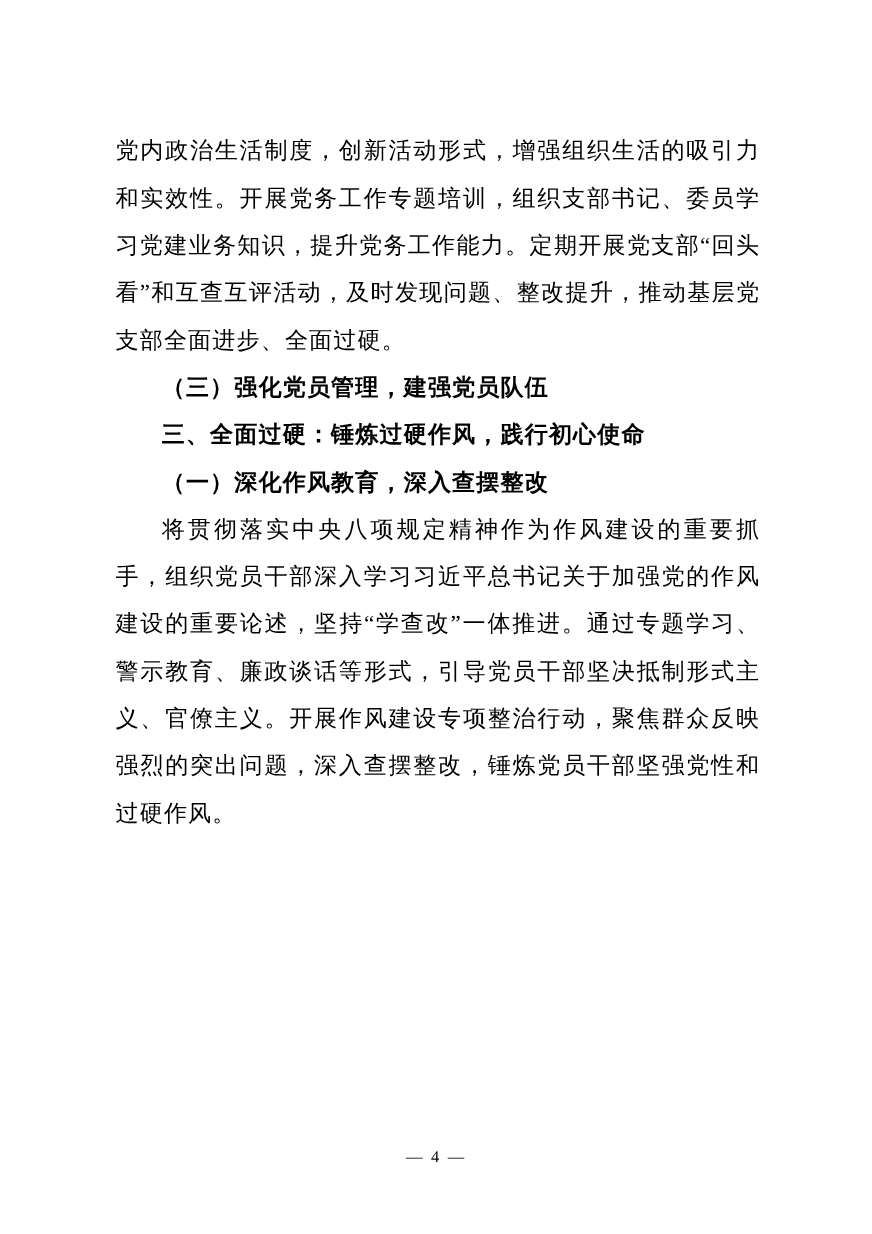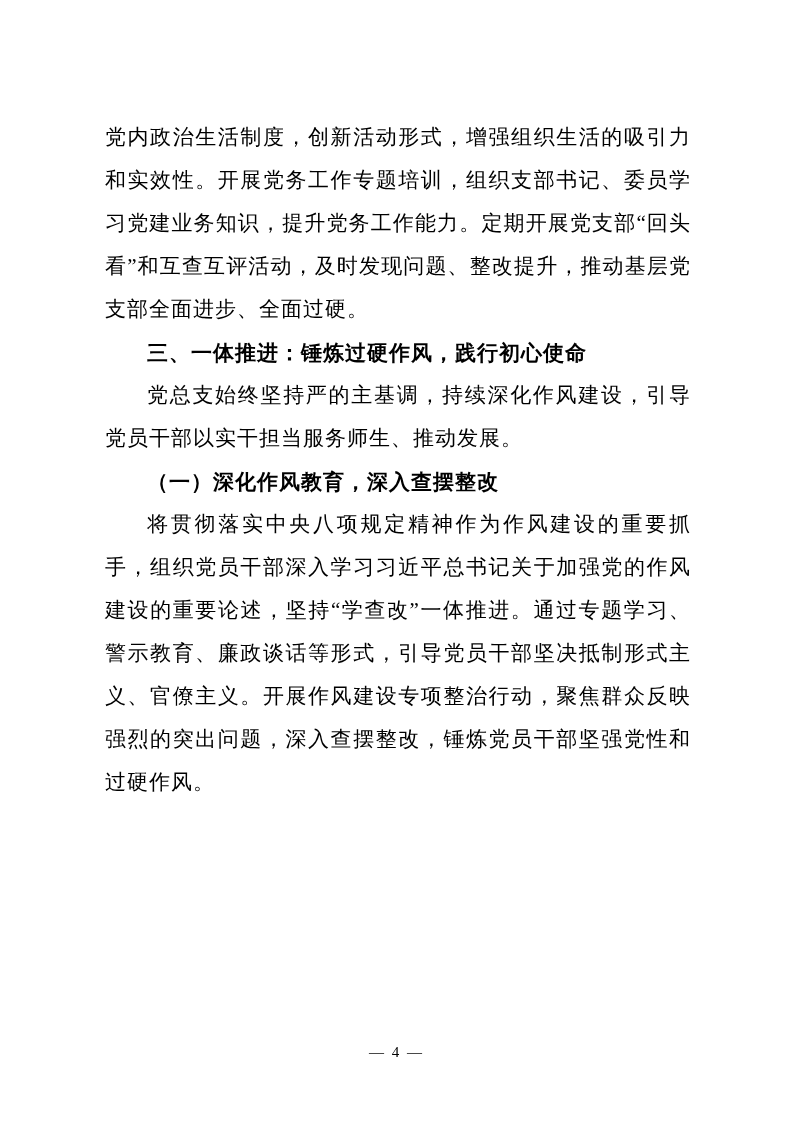--- a/index.html
+++ b/index.html
@@ -55,21 +55,21 @@
     color: #000000;
     font-family: "Liberation Serif", "DejaVu Serif", serif;
   }
 </style>
 </head>
 <body>
 
 <div class="page">
   <div class="doc-body">
     <p class="body no-indent">党内政治生活制度，创新活动形式，增强组织生活的吸引力和实效性。开展党务工作专题培训，组织支部书记、委员学习党建业务知识，提升党务工作能力。定期开展党支部“回头看”和互查互评活动，及时发现问题、整改提升，推动基层党支部全面进步、全面过硬。</p>
-    <p class="heading">三、一体推进：锤炼过硬作风，践行初心使命</p>
-    <p class="body">党总支始终坚持严的主基调，持续深化作风建设，引导党员干部以实干担当服务师生、推动发展。</p>
+    <p class="heading">（三）强化党员管理，建强党员队伍</p>
+    <p class="heading">三、全面过硬：锤炼过硬作风，践行初心使命</p>
     <p class="heading">（一）深化作风教育，深入查摆整改</p>
     <p class="body">将贯彻落实中央八项规定精神作为作风建设的重要抓手，组织党员干部深入学习习近平总书记关于加强党的作风建设的重要论述，坚持“学查改”一体推进。通过专题学习、警示教育、廉政谈话等形式，引导党员干部坚决抵制形式主义、官僚主义。开展作风建设专项整治行动，聚焦群众反映强烈的突出问题，深入查摆整改，锤炼党员干部坚强党性和过硬作风。</p>
   </div>
   <div class="footer">
     <span>— 4 —</span>
   </div>
 </div>
 
 </body></html>

